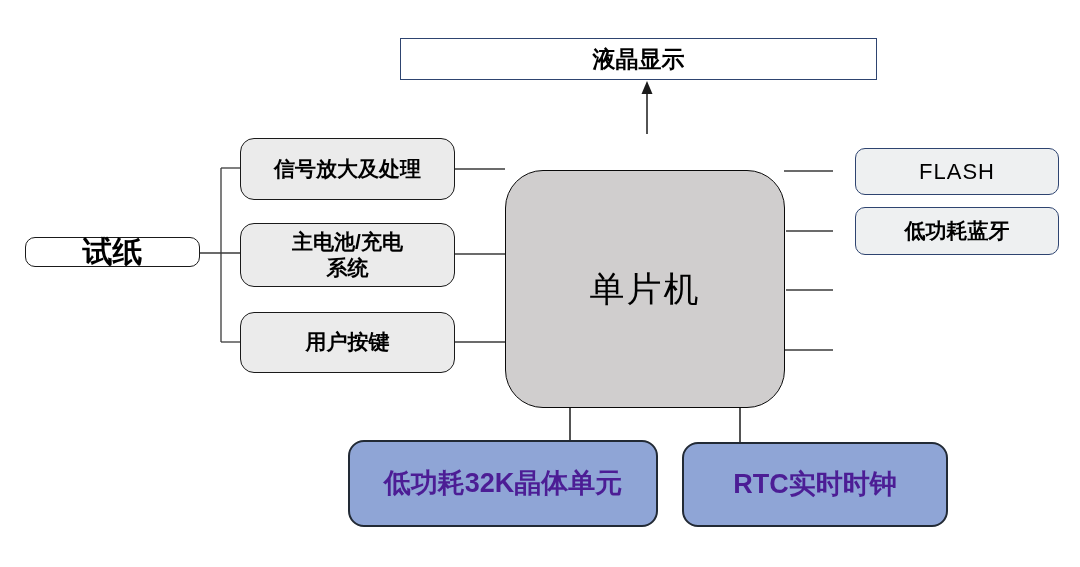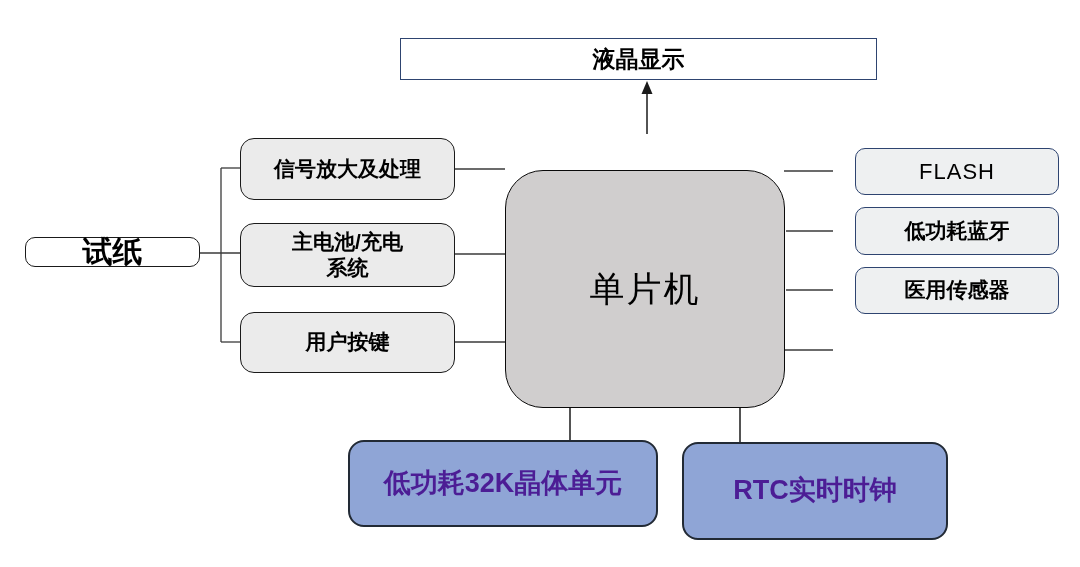--- a/index.html
+++ b/index.html
@@ -80,21 +80,21 @@
   .rb4 { top: 327px; height: 47px; }
   
   .bluebox {
     background: #8fa5d6;
     border: 2.2px solid #222a35;
     border-radius: 16px;
     color: #4c1d95;
     font-size: 27px; font-weight: 700;
   }
   .bb1 { left: 348px; top: 440px; width: 310px; height: 87px; }
-  .bb2 { left: 682px; top: 442px; width: 266px; height: 98px; }
+  .bb2 { left: 682px; top: 442px; width: 266px; height: 85px; }
 </style>
 </head>
 <body>
 
 <div class="stage">
 
   <svg class="connectors" viewBox="0 0 1080 567" xmlns="http://www.w3.org/2000/svg">
 
     <g>
       <line x1="647" y1="134" x2="647" y2="92" stroke="#1a1a1a" stroke-width="1.5"></line>
@@ -138,18 +138,17 @@
 
   <div class="node strip">试纸</div>
 
   <div class="node leftbox lb1">信号放大及处理</div>
   <div class="node leftbox lb2">主电池/充电
 系统</div>
   <div class="node leftbox lb3">用户按键</div>
 
   <div class="node rightbox rb1">FLASH</div>
   <div class="node rightbox rb2">低功耗蓝牙</div>
-  <div class="node rightbox rb3">医用传感器</div>
 
   <div class="node bluebox bb1">低功耗32K晶体单元</div>
   <div class="node bluebox bb2">RTC实时时钟</div>
 
 </div>
 
 </body></html>

